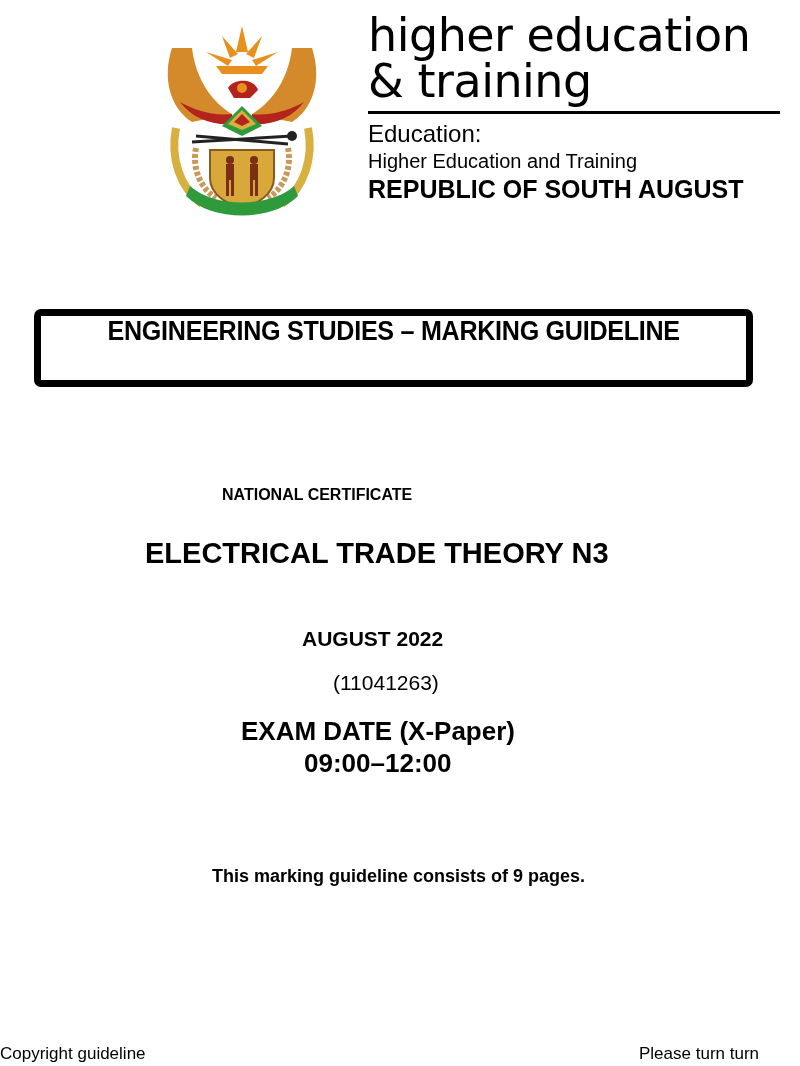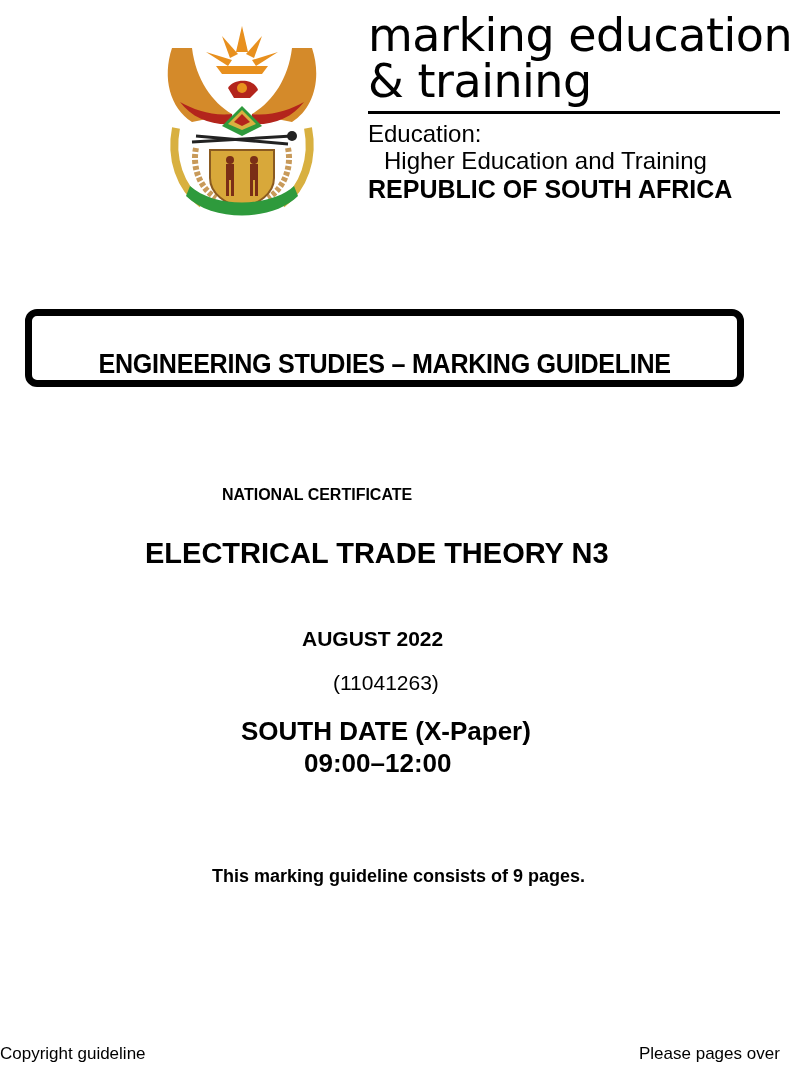--- a/index.html
+++ b/index.html
@@ -3,23 +3,23 @@
   <meta charset="utf-8">
   <style>
     html, body { margin: 0; padding: 0; background: #ffffff; }
     body { width: 800px; height: 1066px; position: relative; overflow: hidden; color: #000; font-family: "Liberation Sans", sans-serif; }
     .abs { position: absolute; }
     .crest { left: 162px; top: 18px; width: 160px; height: 200px; }
     .brand-line1 { left: 368px; top: 12px; font-family: "DejaVu Sans", sans-serif; font-size: 46px; line-height: 46px; letter-spacing: -0.5px; white-space: nowrap; }
     .brand-line2 { left: 368px; top: 58px; font-family: "DejaVu Sans", sans-serif; font-size: 46px; line-height: 46px; letter-spacing: -0.5px; white-space: nowrap; }
     .brand-rule { left: 368px; top: 111px; width: 412px; height: 3px; background: #000; }
     .dept-1 { left: 368px; top: 121px; font-size: 24px; line-height: 26px; white-space: nowrap; }
-    .dept-2 { left: 384px; top: 148px; font-size: 24px; line-height: 26px; white-space: nowrap; }
+    .dept-2 { left: 368px; top: 148px; font-size: 20px; line-height: 26px; white-space: nowrap; }
     .dept-3 { left: 368px; top: 175px; font-size: 25px; line-height: 28px; font-weight: bold; white-space: nowrap; }
-    .title-box { left: 25px; top: 309px; width: 705px; height: 64px; border: 7px solid #000; border-radius: 12px; display: flex; align-items: flex-end; justify-content: center; }
+    .title-box { left: 34px; top: 309px; width: 705px; height: 64px; border: 7px solid #000; border-radius: 7px; display: flex; align-items: flex-start; justify-content: center; }
     .title-box span { font-size: 27px; font-weight: bold; letter-spacing: -0.3px; transform: scaleX(0.93); white-space: nowrap; }
     .nat-cert { left: 222px; top: 486px; font-size: 16px; font-weight: bold; white-space: nowrap; }
     .subject { left: 145px; top: 537px; font-size: 29px; font-weight: bold; white-space: nowrap; }
     .month { left: 302px; top: 617px; font-size: 21px; font-weight: bold; white-space: nowrap; margin-top: 10px; }
     .code { left: 333px; top: 671px; font-size: 21px; white-space: nowrap; text-align: center; }
     .exam-date { left: 241px; top: 716px; font-size: 26px; font-weight: bold; white-space: nowrap; }
     .exam-time { left: 304px; top: 748px; font-size: 26px; font-weight: bold; white-space: nowrap; }
     .pages { left: 212px; top: 866px; font-size: 18px; font-weight: bold; white-space: nowrap; }
     .footer-left { left: 0px; top: 1044px; font-size: 17px; white-space: nowrap; }
     .footer-right { left: 639px; top: 1044px; font-size: 17px; white-space: nowrap; }
@@ -70,33 +70,33 @@
       <circle cx="92" cy="142" r="4"></circle>
       <rect x="88" y="146" width="8" height="16"></rect>
       <rect x="88" y="162" width="3" height="16"></rect>
       <rect x="93" y="162" width="3" height="16"></rect>
     </g>
 
     <path d="M24,178 C50,204 110,204 136,178 L132,168 C108,190 52,190 28,168 Z" fill="#2e9a3c"></path>
   </svg>
 </div>
 
-<div class="abs brand-line1">marking education</div>
+<div class="abs brand-line1">higher education</div>
 <div class="abs brand-line2">&amp; training</div>
 <div class="abs brand-rule"></div>
 <div class="abs dept-1">Education:</div>
 <div class="abs dept-2">Higher Education and Training</div>
-<div class="abs dept-3">REPUBLIC OF SOUTH AFRICA</div>
+<div class="abs dept-3">REPUBLIC OF SOUTH AUGUST</div>
 
 <div class="abs title-box">
   <span>ENGINEERING STUDIES – MARKING GUIDELINE</span>
 </div>
 
 <div class="abs nat-cert">NATIONAL CERTIFICATE</div>
 <div class="abs subject">ELECTRICAL TRADE THEORY N3</div>
 <div class="abs month">AUGUST 2022</div>
 <div class="abs code">(11041263)</div>
-<div class="abs exam-date">SOUTH DATE (X-Paper)</div>
+<div class="abs exam-date">EXAM DATE (X-Paper)</div>
 <div class="abs exam-time">09:00–12:00</div>
 <div class="abs pages">This marking guideline consists of 9 pages.</div>
 
 <div class="abs footer-left">Copyright guideline</div>
-<div class="abs footer-right">Please pages over</div>
+<div class="abs footer-right">Please turn turn</div>
 
 </body></html>

